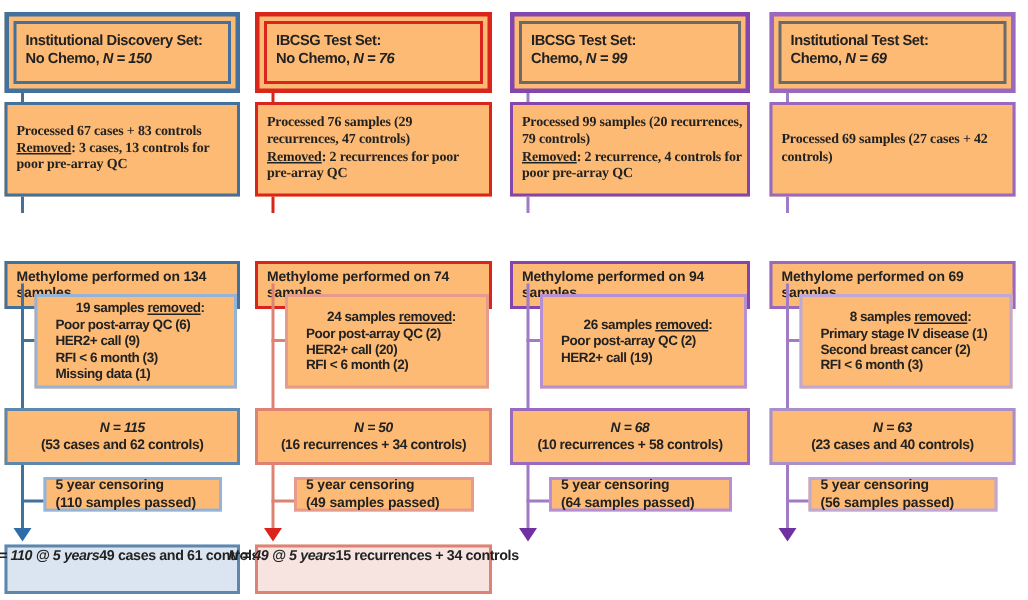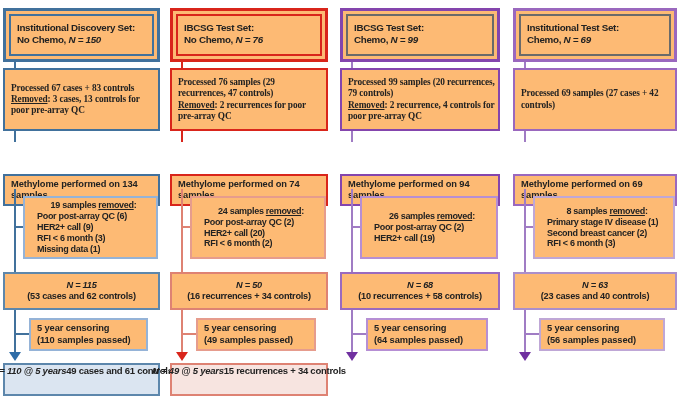--- a/index.html
+++ b/index.html
@@ -19,21 +19,21 @@
         padding:2px 3px 2px 6px; display:flex; flex-direction:column; justify-content:center;font-family:Liberation Serif, serif; }
   .r3 { top:142px; left:0; right:0; height:32px; border:2.5px solid var(--dark);
         padding:2px 6px 2px 6px; display:flex; flex-direction:column; justify-content:center;margin-top:32px; }
   .r4 { top:196px; left:20px; right:2px; height:63px; border:2px solid var(--light);
         display:flex; flex-direction:column; justify-content:center; padding:2px 2px 2px 8px; }
   .qc-title { text-align:center; font-size:9px; white-space:nowrap; letter-spacing:-0.3px; }
   .qc-item  { text-align:left; font-size:9px; white-space:nowrap; letter-spacing:-0.3px; padding-left:4px; }
   .r5 { top:272px; left:0; right:0; height:38px; border:2px solid var(--mid);
         display:flex; flex-direction:column; justify-content:center; text-align:center;
         font-size:9.2px; white-space:nowrap; letter-spacing:-0.25px; }
-  .r6 { top:318px; left:26px; right:12px; height:33px; border:2px solid var(--light);
+  .r6 { top:318px; left:26px; right:12px; height:23px; border:2px solid var(--light);
         display:flex; flex-direction:column; justify-content:center; padding-left:6px; white-space:nowrap; }
   .r7 { top:363px; left:0; right:0; height:33px; border:2.5px solid var(--mid); background:var(--fill);
         display:flex; flex-direction:row; justify-content:center; text-align:center; font-size:9.5px; white-space:nowrap; letter-spacing:-0.25px; }
   .shared-final { left:340px; top:363px; width:338px; height:33px; border:2.5px solid #9d7cc3; background:#eae3f3;
         display:flex; flex-direction:column; justify-content:center; text-align:center; font-size:9.5px; }
 
   .vline { position:absolute; left:11px; width:2px; background:var(--line); }
   .vline.ln-top { background:var(--line-top, var(--line)); }
   .v-a { top:62px;  height:6px; }
   .v-b { top:131px; height:11px; }

